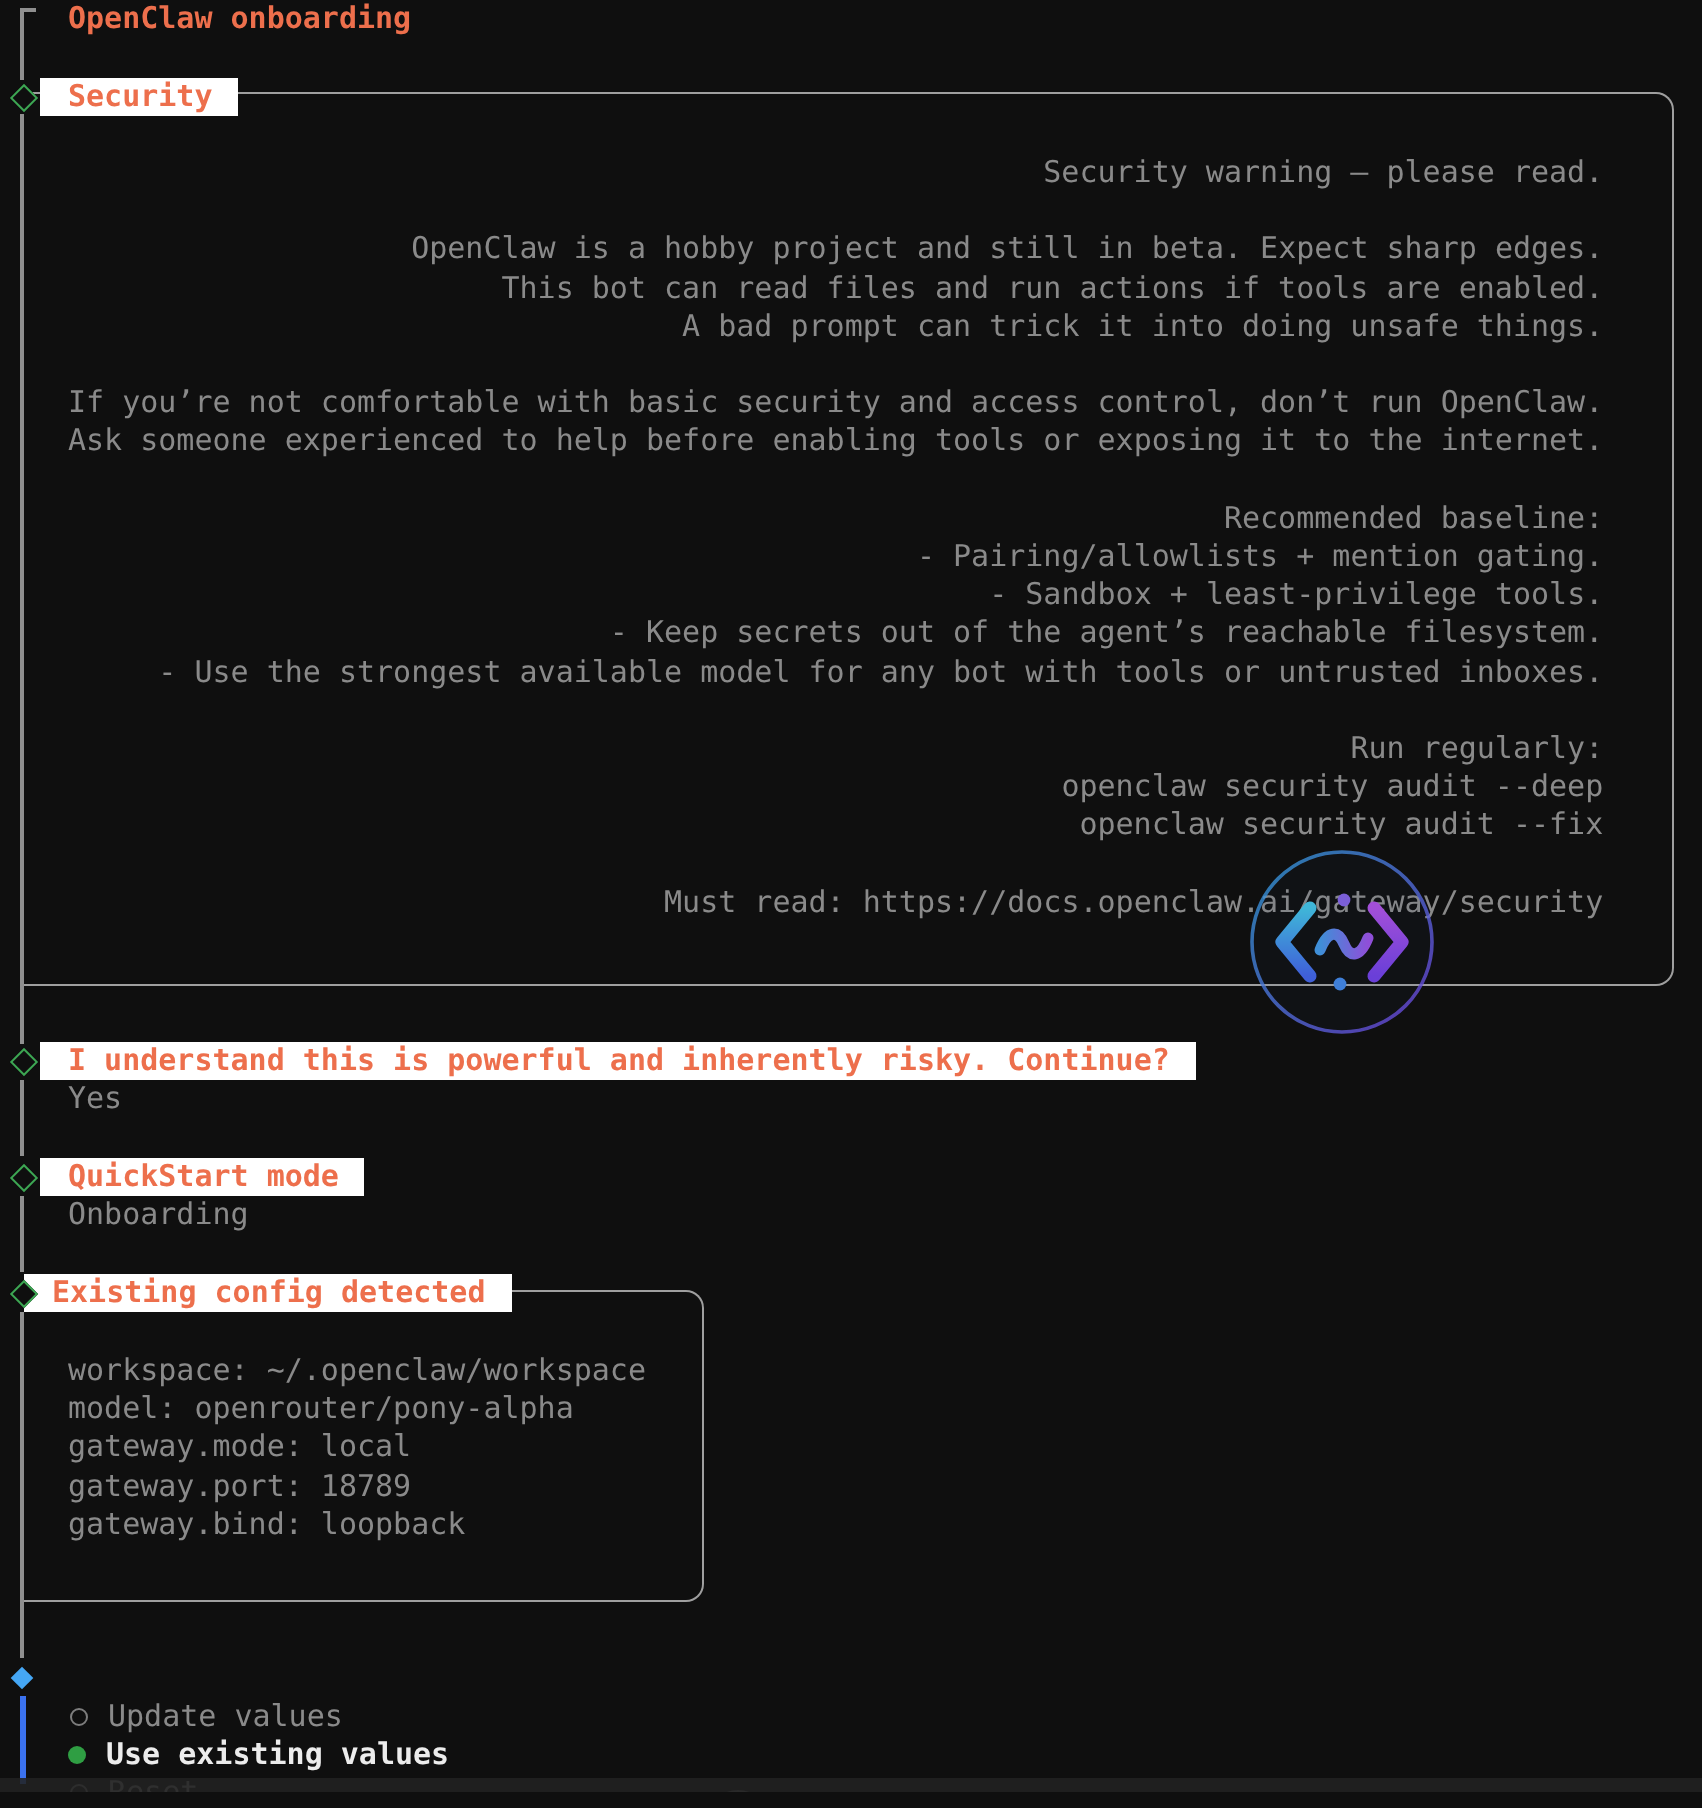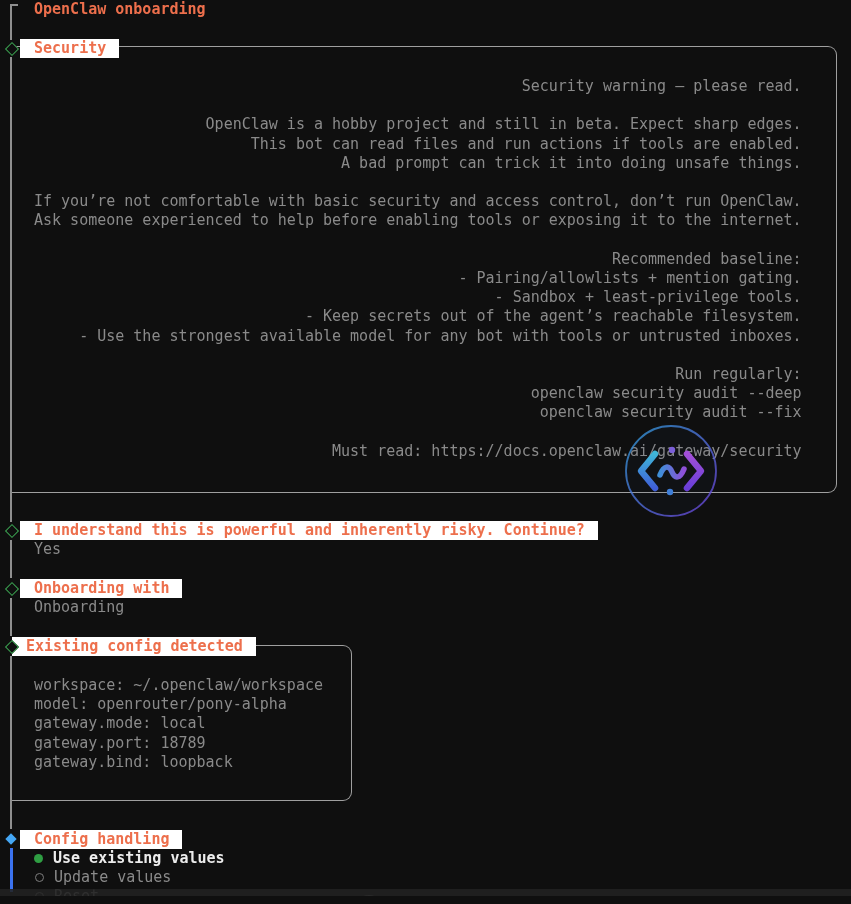--- a/index.html
+++ b/index.html
@@ -83,42 +83,41 @@
 openclaw security audit --deep
 openclaw security audit --fix
 
 Must read: https://docs.openclaw.ai/gateway/security</pre>
 
   <div class="diamond outline" style="top:525.5px;"></div>
   <div class="hdr" style="left:20px;top:520.5px;padding-left:14px;">I understand this is powerful and inherently risky. Continue?</div>
   <div class="answer" style="left:34px;top:540px;">Yes</div>
 
   <div class="diamond outline" style="top:583.5px;"></div>
-  <div class="hdr" style="left:20px;top:578.5px;padding-left:14px;">Onboarding with</div>
+  <div class="hdr" style="left:20px;top:578.5px;padding-left:14px;">QuickStart mode</div>
   <div class="answer" style="left:34px;top:598px;">Onboarding</div>
 
   <div class="diamond outline" style="top:641.5px;"></div>
   <div class="hdr" style="left:12px;top:636.5px;padding-left:14px;text-align:right;">Existing config detected</div>
   <pre class="note-body" style="left:34px;top:676px;">workspace: ~/.openclaw/workspace
 model: openrouter/pony-alpha
 gateway.mode: local
 gateway.port: 18789
 gateway.bind: loopback</pre>
 
   <div class="diamond filled" style="top:834.5px;"></div>
-  <div class="hdr" style="left:20px;top:829.5px;padding-left:14px;">Config handling</div>
 
   <div class="opts">
+    <div class="opt dim">
+      <span class="radio off"></span>
+      <span class="lbl">Update values</span>
+    </div>
     <div class="opt selected">
       <span class="radio on"></span>
       <span class="lbl">Use existing values</span>
-    </div>
-    <div class="opt dim">
-      <span class="radio off"></span>
-      <span class="lbl">Update values</span>
     </div>
     <div class="opt dim">
       <span class="radio off"></span>
       <span class="lbl">Reset</span>
     </div>
   </div>
 
   <svg class="logo" width="94" height="94" viewBox="0 0 94 94">
     <defs>
       <linearGradient id="gc" x1="0" y1="0" x2="1" y2="1">

